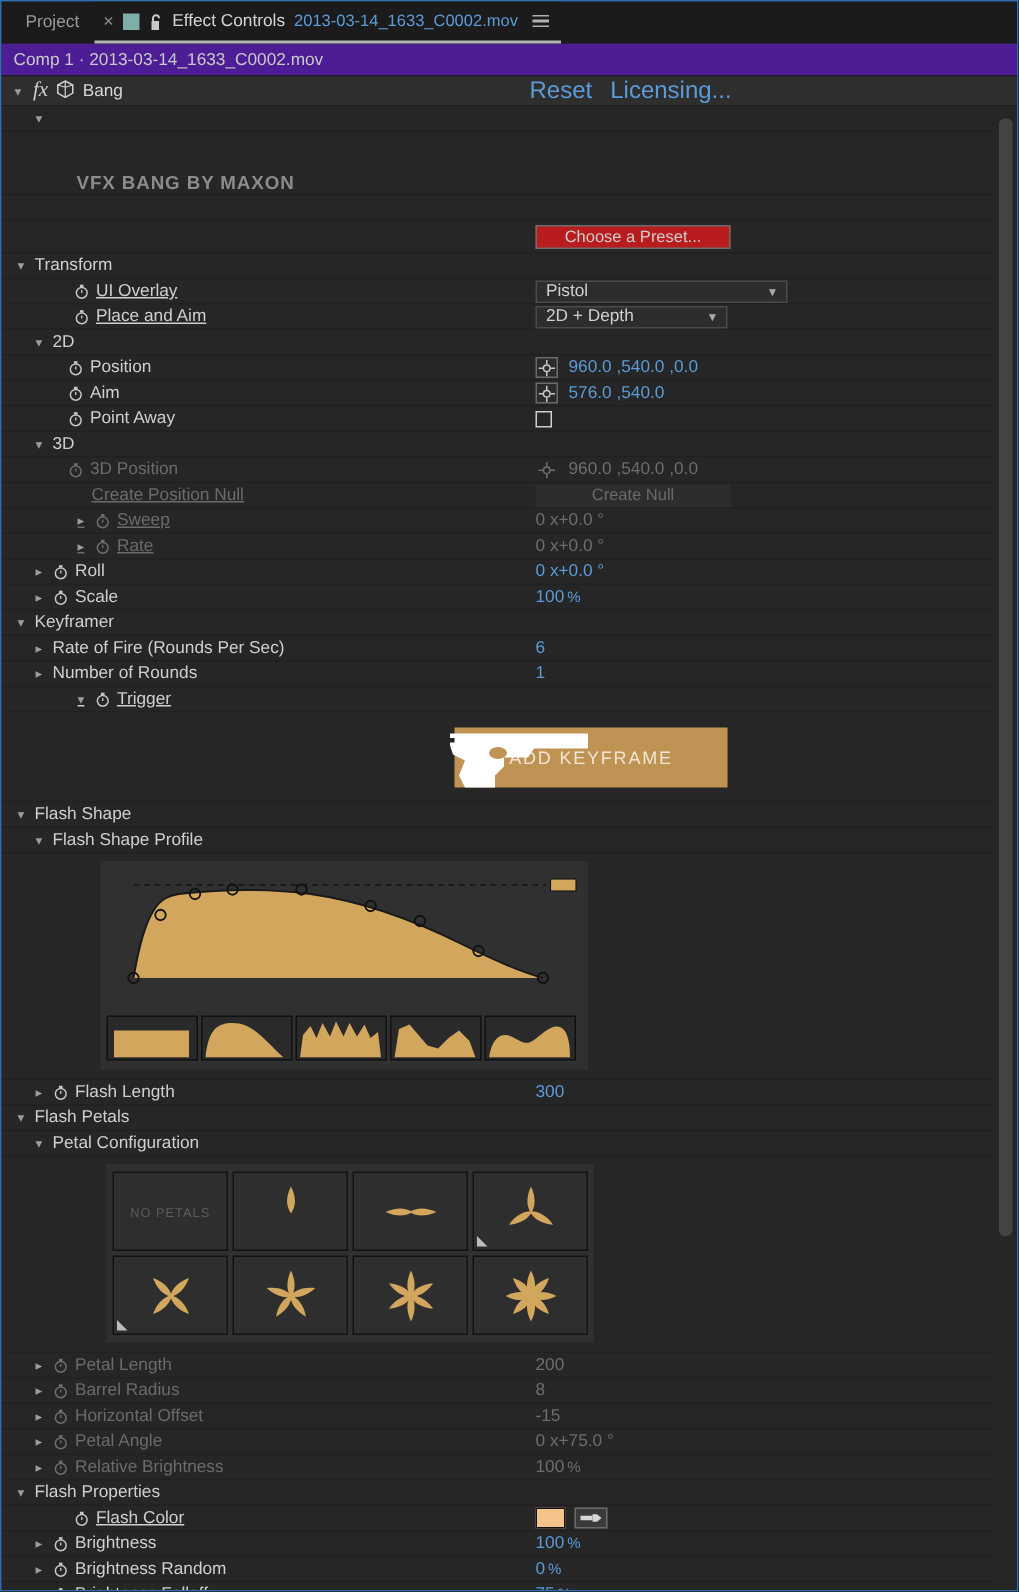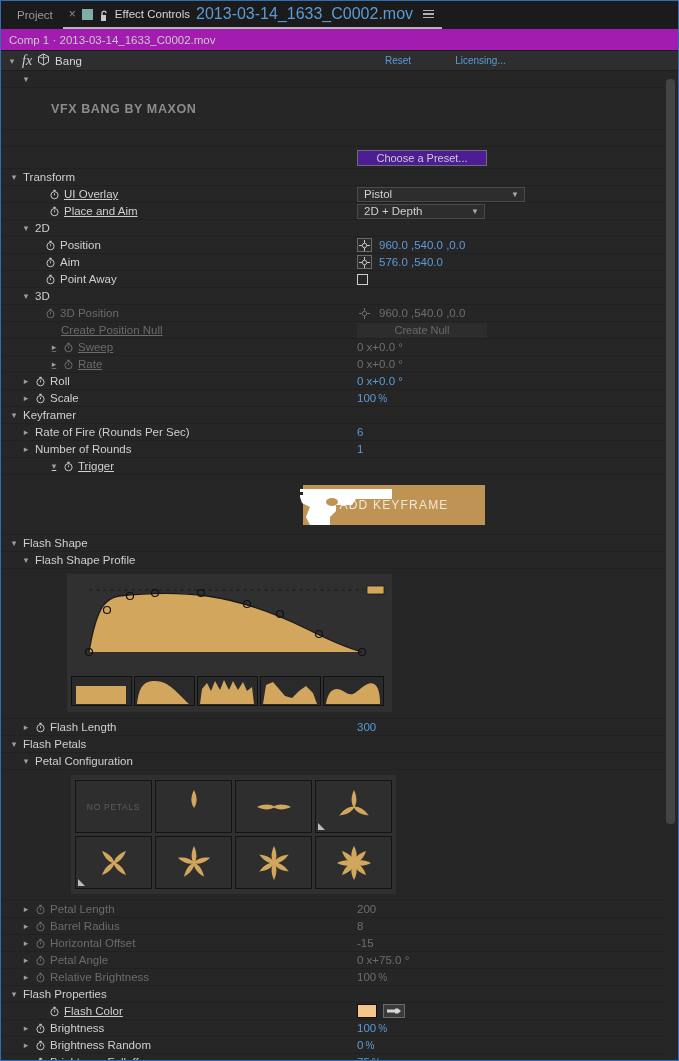--- a/index.html
+++ b/index.html
@@ -35,47 +35,47 @@
     height: 28px; padding: 0 8px 0 6px;
     border-bottom: 2px solid #b4b4b4;
     background: #1b1b1b;
   }
   .tab-close { color: #8b8b8b; font-size: 12px; line-height: 1; cursor: pointer; }
   .sq-icon {
     width: 11px; height: 11px; background: #7fada8; display: inline-block;
   }
   .lock-icon { display:inline-block; width:10px; height:12px; position:relative; }
   .tab-title { font-size: 11.5px; color: #d4d4d4; white-space: nowrap; }
-  .tab-file { font-size: 16px; color: #5b9bd8; white-space: nowrap; }
+  .tab-file { font-size: 11px; color: #5b9bd8; white-space: nowrap; }
   .hamburger { display:inline-flex; flex-direction:column; gap:2px; margin-left:4px; cursor:pointer;}
   .hamburger i { display:block; width:11px; height:1.5px; background:#b0b0b0; }
 
   
   .compbar {
     height: 22px; flex: 0 0 22px;
     display: flex; align-items: center;
     padding-left: 8px;
     font-size: 11.5px; color: #c9c9c9;
-    background: #a21caf;
+    background: #4c1d95;
     border-bottom: 1px solid #1b1b1b;
   }
 
   
   .fxheader {
     height: 20px; flex: 0 0 20px;
     display: flex; align-items: center;
     background: #2e2e2e;
     border-bottom: 1px solid #1e1e1e;
     padding-left: 6px; gap: 5px;
     font-size: 11.5px; color: #d6d6d6;
     position: relative;
   }
   .fx-glyph { font-style: italic; font-family: "Liberation Serif", serif; font-size: 14px; color:#cfcfcf;}
   .fx-links { position: absolute; left: 352px; display:flex; gap: 12px; }
-  .fx-links span { color: #5b9bd8; font-size: 10px; cursor: pointer; margin-left: 32px; }
+  .fx-links span { color: #5b9bd8; font-size: 16px; cursor: pointer; }
 
   
   .body {
     flex: 1 1 auto; position: relative; overflow: hidden;
     background: #262626;
   }
   .scrollpane { position:absolute; inset: 0 14px 0 0; overflow: hidden; }
 
   .row {
     height: 17px; display: flex; align-items: center;
@@ -104,21 +104,21 @@
   .indent2 { padding-left: 48px; text-decoration: underline; }
   .indent3 { padding-left: 44px; }
 
   
   .sect { color: #cfcfcf; }
 
   
   .preset-btn {
     position: absolute; left: 356px;
     width: 130px; height: 16px;
-    border: 1px solid #6d6d6d; background: #4c1d95;
+    border: 1px solid #6d6d6d; background: #b91c1c;
     color: #cdcdcd; font-size: 11px;
     display: flex; align-items: center; justify-content: center;
     cursor: pointer;
   }
   .dropdown {
     position: absolute; left: 356px;
     height: 15px; background: #2d2d2d;
     border: 1px solid #4a4a4a;
     display:flex; align-items:center; justify-content: space-between;
     padding: 0 5px 0 6px;
@@ -135,21 +135,21 @@
     width: 11px; height: 11px; border: 1.5px solid #cfcfcf; background: #262626;
     cursor: pointer;
   }
   .create-null {
     position:absolute; left: 356px; width: 130px; height: 15px;
     background: #2d2d2d; color: #6a6a6a; font-size: 11px;
     display:flex; align-items:center; justify-content:center;
   }
 
   
-  .logoband { height: 42px; display:flex; align-items:center; padding-left: 50px;
+  .logoband { height: 42px; display:flex; align-items:flex-end; padding-left: 50px;
      border-bottom: 1px solid #212121; }
   .logotext { font-size: 12.5px; font-weight: bold; color:#8c8c8c; letter-spacing: .6px;
      font-family:"Liberation Sans", sans-serif; }
   .blank-row { height: 17px; border-bottom: 1px solid #212121; }
   .preset-row { height: 22px; position: relative; border-bottom: 1px solid #212121; display:flex; align-items:center;}
 
   
   .kf-band { height: 60px; position: relative; border-bottom: 1px solid #212121; }
   .kf-button {
     position: absolute; left: 302px; top: 10px;

